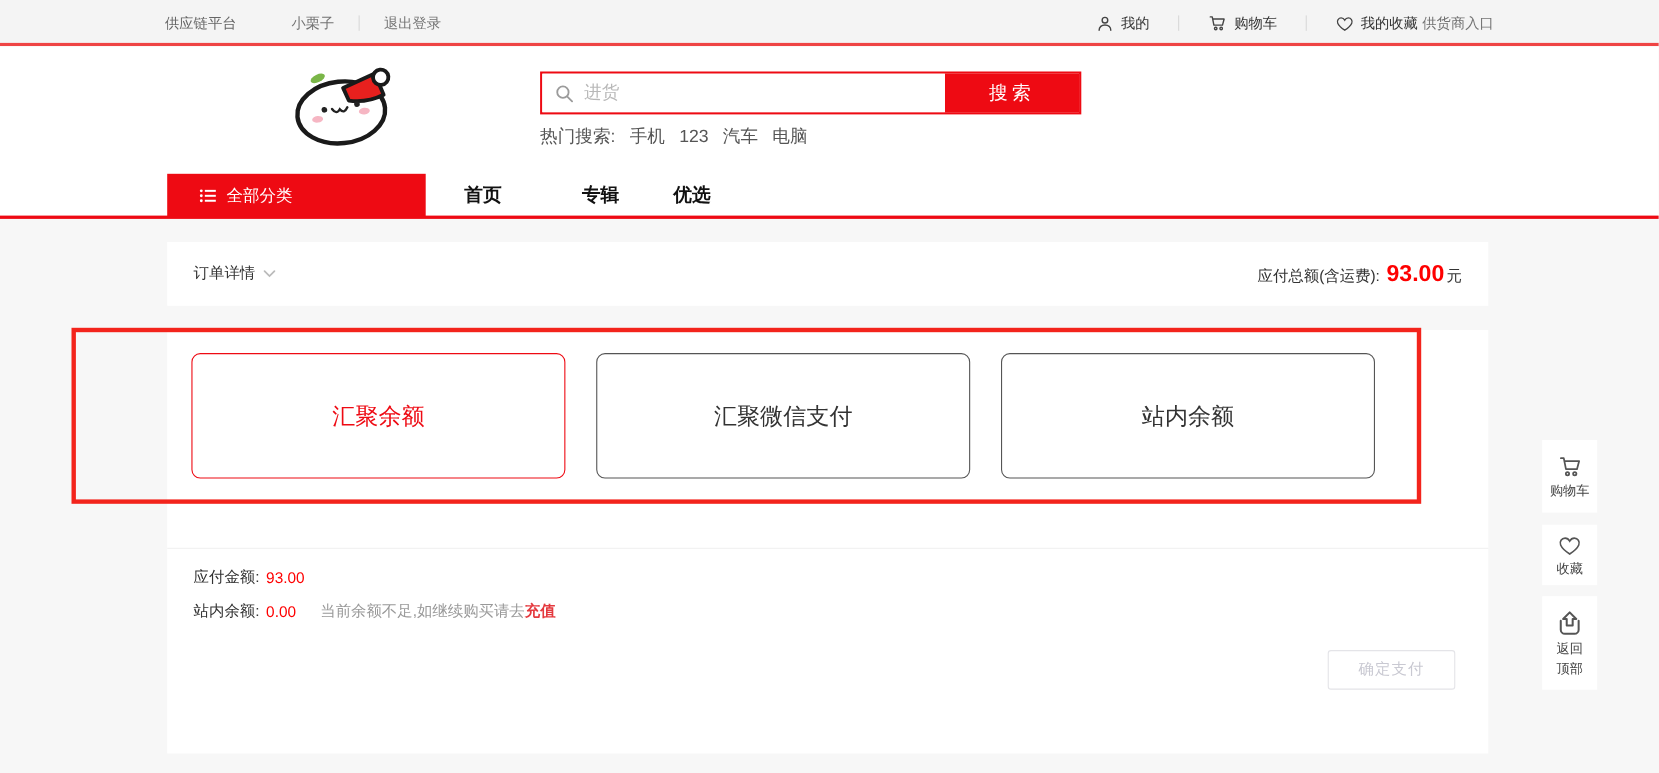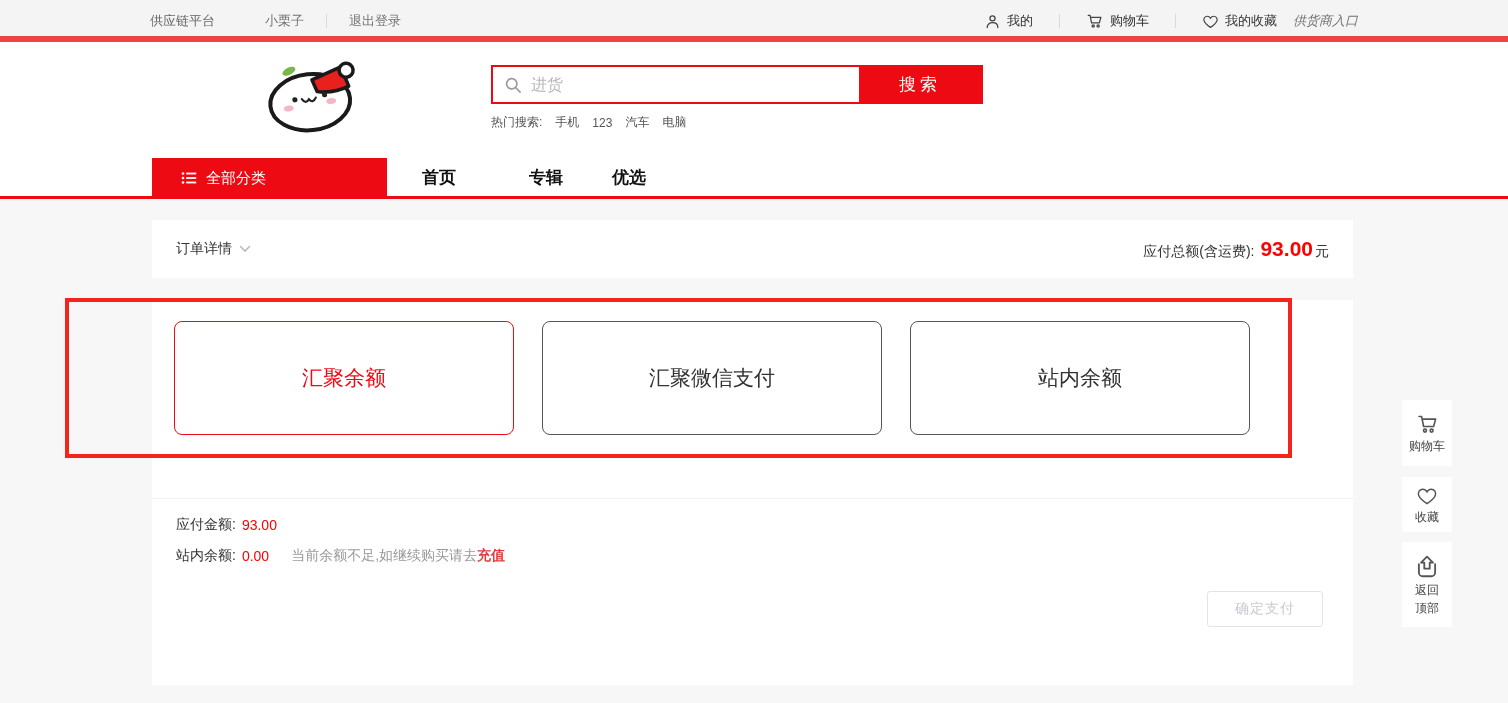--- a/index.html
+++ b/index.html
@@ -2,48 +2,48 @@
 <html><head>
 <meta charset="utf-8">
 <style>
   * { margin: 0; padding: 0; box-sizing: border-box; }
   html, body { width: 1508px; height: 703px; }
   body { font-family: "Liberation Sans", sans-serif; background: #f7f7f7; overflow: hidden; }
   #page { position: relative; width: 1508px; height: 703px; background: #f7f7f7; }
 
   
   .topbar { position: absolute; left: 0; top: 0; width: 1508px; height: 42px;
-            background: #f4f4f4; border-bottom: 6px solid #ef4444; }
+            background: #f4f4f4; border-bottom: 3px solid #ef4444; }
   .topbar-left { position: absolute; left: 150px; top: 0; height: 42px;
                  display: flex; align-items: center; font-size: 13px; color: #666; }
   .topbar-right { position: absolute; right: 150px; top: 0; height: 42px;
                   display: flex; align-items: center; font-size: 13px; color: #333; }
   .tb-item { display: flex; align-items: center; gap: 6px; cursor: pointer; white-space: nowrap; }
   .tb-red { color: #737373; }
   .tb-divider { width: 1px; height: 14px; background: #d9d9d9; margin: 0 22px; }
   .ml50 { margin-left: 50px; }
-  .ml16 { margin-left: 16px; font-style: italic; }
+  .ml16 { margin-left: 4px; }
   .topbar-right .tb-divider { margin: 0 26px; }
   .tb-icon svg { display: block; }
 
   
   .header { position: absolute; left: 0; top: 42px; width: 1508px; height: 157px; background: #ffffff; }
   .logo { position: absolute; left: 252px; top: 14px; width: 120px; height: 78px; cursor: pointer; }
 
   .search-wrap { position: absolute; left: 491px; top: 23px; width: 492px; height: 39px;
                  border: 2px solid #ee0a13; background: #fff; display: flex; }
   .search-input-zone { flex: 1; position: relative; display: flex; align-items: center; }
   .search-icon { position: absolute; left: 10px; top: 8px; }
   .search-input { width: 100%; height: 100%; border: none; outline: none; padding-left: 38px;
                   font-size: 16px; color: #333; font-family: "Liberation Sans", sans-serif; }
   .search-input::placeholder { color: #b8b8b8; }
   .search-btn { width: 122px; height: 100%; background: #ee0a13; color: #fff; border: none;
                 font-size: 17px; cursor: pointer; font-family: "Liberation Sans", sans-serif; letter-spacing: 4px; }
 
-  .hot-search { position: absolute; left: 491px; top: 72px; font-size: 12px; color: #555;
+  .hot-search { position: absolute; left: 491px; top: 72px; font-size: 16px; color: #555;
                 display: flex; align-items: center; gap: 13px; }
   .hot-kw { color: #555; cursor: pointer; }
 
   .nav-row { position: absolute; left: 0; top: 116px; width: 1508px; height: 40px; }
   .all-cat { position: absolute; left: 152px; top: 0; width: 235px; height: 40px; background: #ee0a13;
              color: #fff; display: flex; align-items: center; padding-left: 29px; gap: 9px;
              font-size: 15px; cursor: pointer; }
   .nav-link { position: absolute; top: 0; height: 40px; line-height: 40px; font-size: 17px;
               font-weight: bold; color: #111; cursor: pointer; }
   .nav-link.n1 { left: 422px; }

